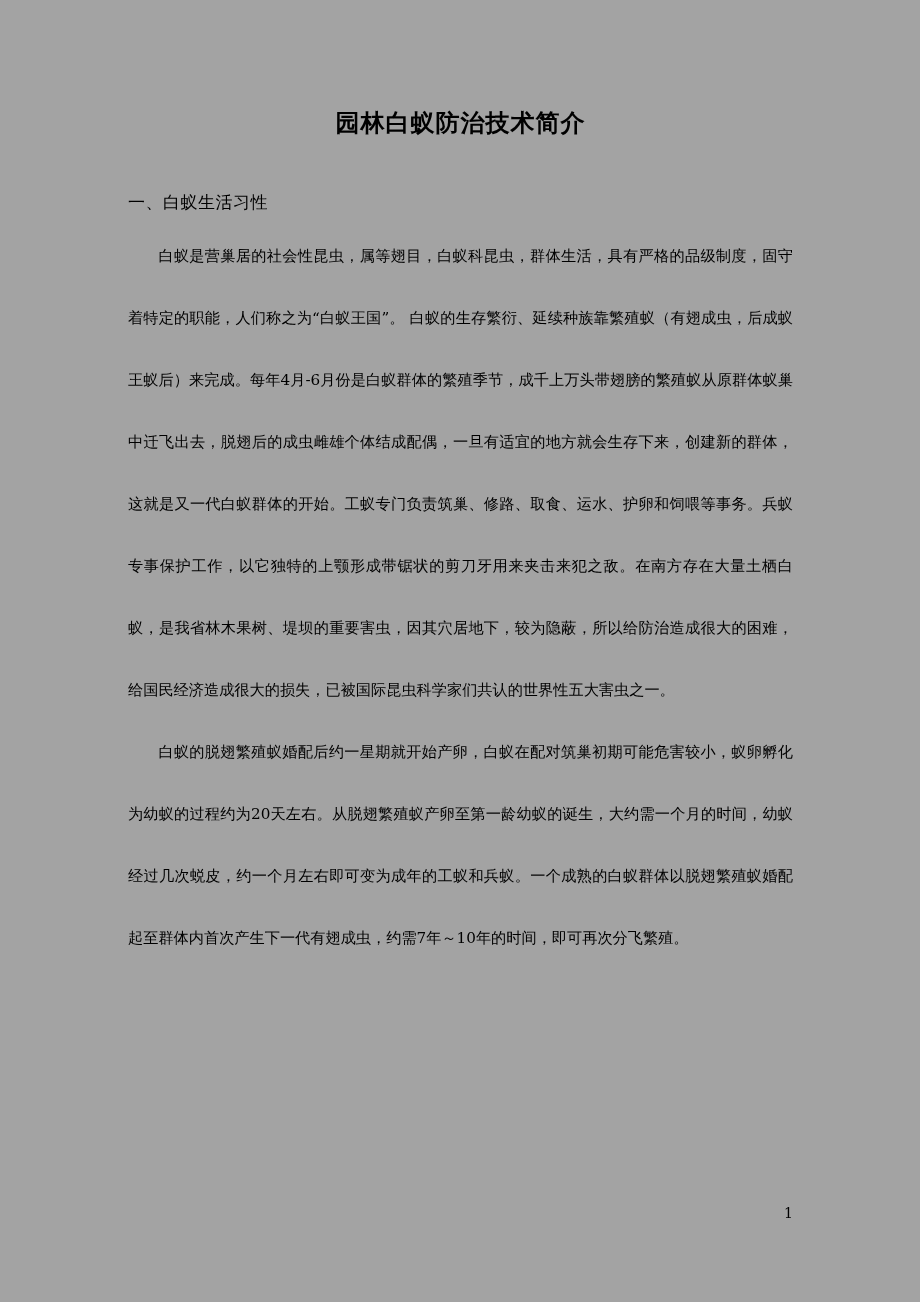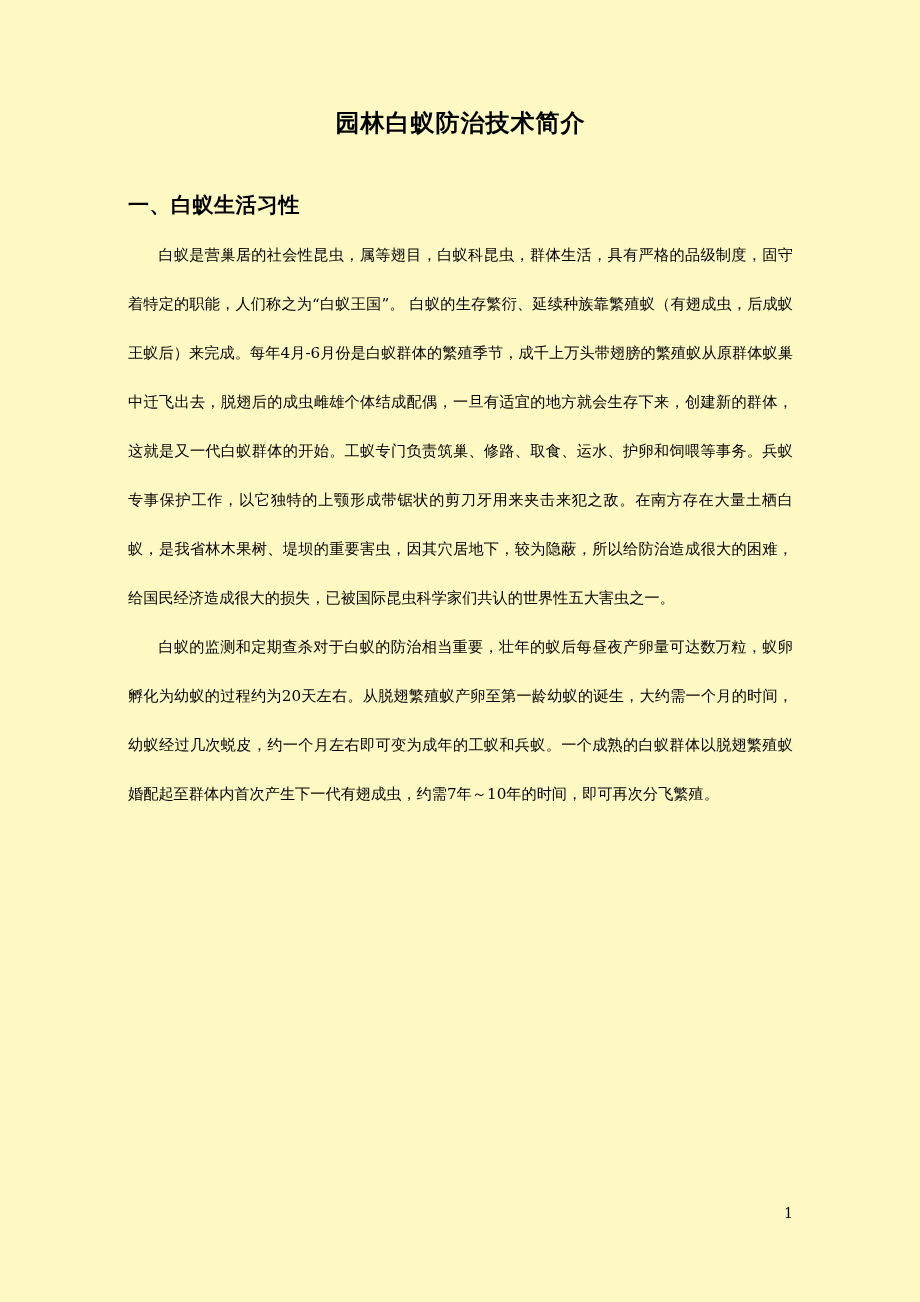--- a/index.html
+++ b/index.html
@@ -8,21 +8,21 @@
     background: #ffffff;
   }
   body {
     font-family: "DejaVu Serif", "Liberation Serif", serif;
     color: #000000;
   }
   .page {
     position: relative;
     width: 920px;
     height: 1302px;
-    background: #fef9c3;
+    background: #a3a3a3;
     overflow: hidden;
     box-sizing: border-box;
   }
   .doc-body {
     position: absolute;
     left: 128px;
     top: 0;
     width: 665px;
   }
   .doc-title {
@@ -31,30 +31,30 @@
     font-size: 24px;
     font-weight: bold;
     text-align: center;
     letter-spacing: 1px;
     line-height: 1.35;
     font-family: "DejaVu Serif", "Liberation Serif", serif;
   }
   .section-heading {
     margin: 0;
     padding-top: 51px;
-    font-size: 21px;
-    font-weight: bold;
+    font-size: 17px;
+    font-weight: normal;
     line-height: 1.5;
     letter-spacing: 0.5px;
     font-family: "DejaVu Sans", "Liberation Sans", sans-serif;
   }
   .para {
     margin: 0;
     font-size: 15.2px;
-    line-height: 49px;
+    line-height: 62px;
     text-align: justify;
     text-justify: inter-ideograph;
     text-indent: 2em;
     letter-spacing: 0px;
     word-break: break-all;
   }
   .para.first {
     margin-top: 9px;
   }
   .para.deep-indent {
@@ -77,20 +77,20 @@
 <div class="page">
 
   <div class="doc-body">
 
     <h1 class="doc-title">园林白蚁防治技术简介</h1>
 
     <h2 class="section-heading">一、白蚁生活习性</h2>
 
     <p class="para first">白蚁是营巢居的社会性昆虫，属等翅目，白蚁科昆虫，群体生活，具有严格的品级制度，固守着特定的职能，人们称之为“白蚁王国”。 白蚁的生存繁衍、延续种族靠繁殖蚁（有翅成虫，后成蚁王蚁后）来完成。每年4月-6月份是白蚁群体的繁殖季节，成千上万头带翅膀的繁殖蚁从原群体蚁巢中迁飞出去，脱翅后的成虫雌雄个体结成配偶，一旦有适宜的地方就会生存下来，创建新的群体，这就是又一代白蚁群体的开始。工蚁专门负责筑巢、修路、取食、运水、护卵和饲喂等事务。兵蚁专事保护工作，以它独特的上颚形成带锯状的剪刀牙用来夹击来犯之敌。在南方存在大量土栖白蚁，是我省林木果树、堤坝的重要害虫，因其穴居地下，较为隐蔽，所以给防治造成很大的困难，给国民经济造成很大的损失，已被国际昆虫科学家们共认的世界性五大害虫之一。</p>
 
-    <p class="para">白蚁的监测和定期查杀对于白蚁的防治相当重要，壮年的蚁后每昼夜产卵量可达数万粒，蚁卵孵化为幼蚁的过程约为20天左右。从脱翅繁殖蚁产卵至第一龄幼蚁的诞生，大约需一个月的时间，幼蚁经过几次蜕皮，约一个月左右即可变为成年的工蚁和兵蚁。一个成熟的白蚁群体以脱翅繁殖蚁婚配起至群体内首次产生下一代有翅成虫，约需7年～10年的时间，即可再次分飞繁殖。</p>
+    <p class="para">白蚁的脱翅繁殖蚁婚配后约一星期就开始产卵，白蚁在配对筑巢初期可能危害较小，蚁卵孵化为幼蚁的过程约为20天左右。从脱翅繁殖蚁产卵至第一龄幼蚁的诞生，大约需一个月的时间，幼蚁经过几次蜕皮，约一个月左右即可变为成年的工蚁和兵蚁。一个成熟的白蚁群体以脱翅繁殖蚁婚配起至群体内首次产生下一代有翅成虫，约需7年～10年的时间，即可再次分飞繁殖。</p>
 
 
   </div>
 
   <div class="page-number">1</div>
 
 </div>
 
 </body></html>

